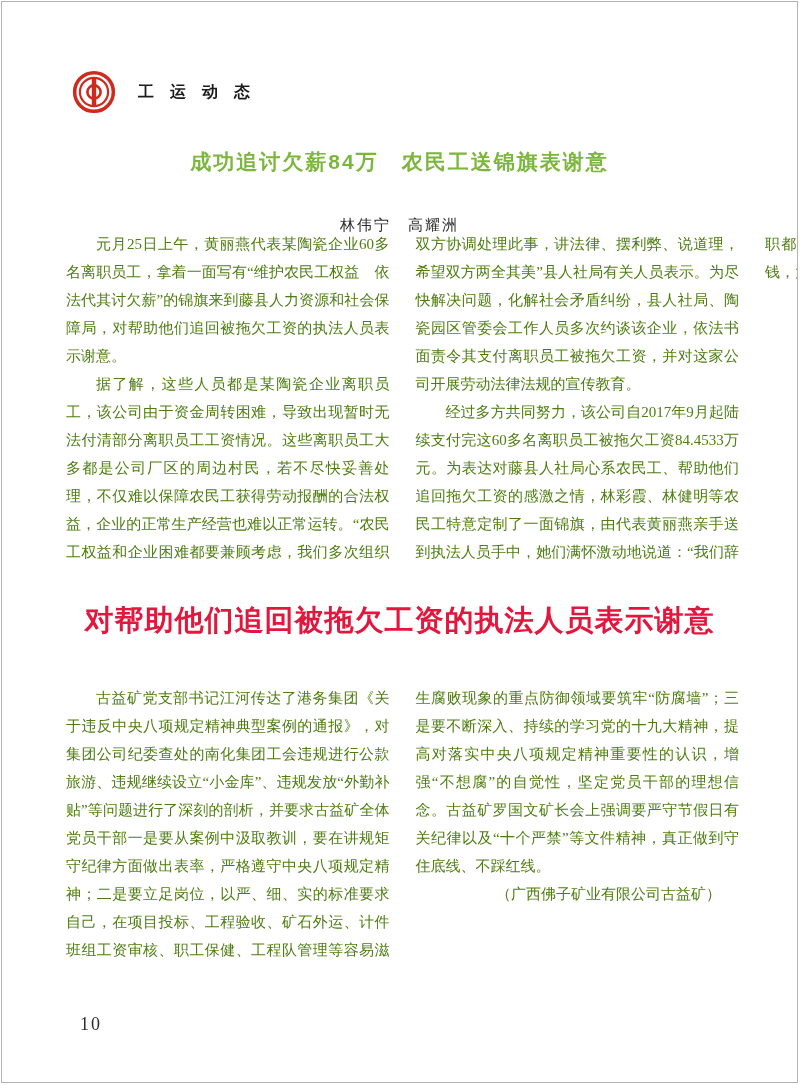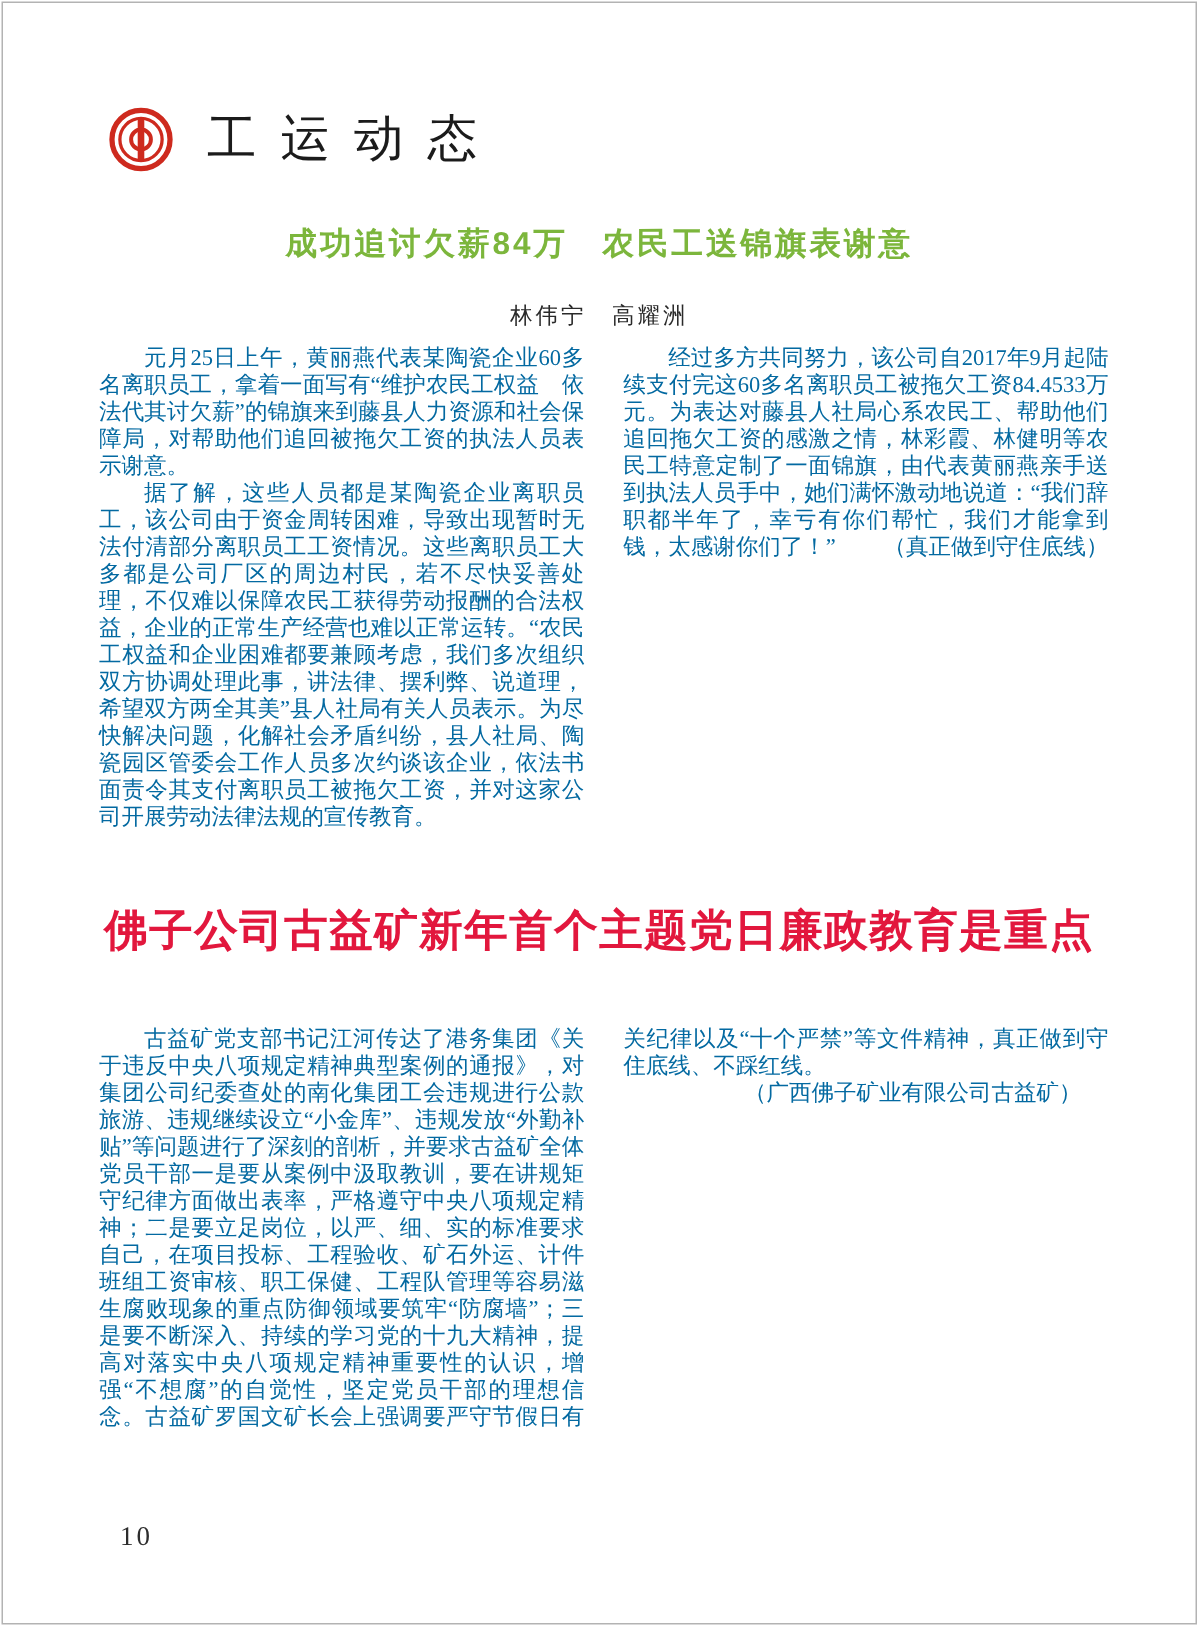--- a/index.html
+++ b/index.html
@@ -19,22 +19,22 @@
   }
   .masthead {
     position: absolute; top: 68px; left: 70px;
     display: flex; align-items: center;
   }
   .logo-wrap { width: 44px; height: 44px; }
   .logo-wrap svg { width: 44px; height: 44px; display: block; }
   .masthead-title {
     margin-left: 22px;
     font-family: "DejaVu Serif", "Liberation Serif", serif;
-    font-weight: normal;
-    font-size: 33px;
+    font-weight: bold;
+    font-size: 16px;
     letter-spacing: 16px;
     color: #1b1b1b;
     white-space: nowrap;
   }
   .article-title {
     position: absolute; left: 0; width: 100%;
     text-align: center;
     font-family: "Liberation Sans", "DejaVu Sans", sans-serif;
     font-weight: bold;
     white-space: nowrap;
@@ -42,28 +42,28 @@
   .a1-title { top: 146px; font-size: 21px; letter-spacing: 2px; }
   .a2-title { top: 599px; font-size: 29px; letter-spacing: 1px; }
   .authors {
     position: absolute; left: 0; width: 100%;
     text-align: center;
     font-family: "Liberation Sans", "DejaVu Sans", sans-serif;
     font-size: 15px;
     color: #2a2a2a;
     letter-spacing: 2px;
   }
-  .a1-authors { top: 199px; }
+  .a1-authors { top: 214px; }
   .a2-authors { top: 652px; }
   .body-text {
     position: absolute; left: 64px; width: 673px;
     column-count: 2; column-gap: 26px; column-fill: auto;
-    font-size: 15px; line-height: 18px;
+    font-size: 15px; line-height: 28px;
     text-align: justify;
-    color: #0369a1;
+    color: #4d7c0f;
   }
   .a1-body { top: 228px; height: 342px; }
   .a2-body { top: 682px; height: 282px; }
   .body-text p { text-indent: 2em; margin: 0; }
   .attr-inline { float: right; text-indent: 0; }
   .attr-line { text-indent: 0 !important; text-align: right; padding-right: 18px; }
   .page-number {
     position: absolute; top: 1012px; left: 78px;
     font-size: 18px; color: #2d2d2d;
     letter-spacing: 2px;
@@ -88,21 +88,21 @@
 
   <div class="article-title a1-title" style="color: rgb(124, 182, 60);">成功追讨欠薪84万　农民工送锦旗表谢意</div>
   <div class="authors a1-authors">林伟宁　高耀洲</div>
 
   <div class="body-text a1-body">
     <p>元月25日上午，黄丽燕代表某陶瓷企业60多名离职员工，拿着一面写有“维护农民工权益　依法代其讨欠薪”的锦旗来到藤县人力资源和社会保障局，对帮助他们追回被拖欠工资的执法人员表示谢意。</p>
     <p>据了解，这些人员都是某陶瓷企业离职员工，该公司由于资金周转困难，导致出现暂时无法付清部分离职员工工资情况。这些离职员工大多都是公司厂区的周边村民，若不尽快妥善处理，不仅难以保障农民工获得劳动报酬的合法权益，企业的正常生产经营也难以正常运转。“农民工权益和企业困难都要兼顾考虑，我们多次组织双方协调处理此事，讲法律、摆利弊、说道理，希望双方两全其美”县人社局有关人员表示。为尽快解决问题，化解社会矛盾纠纷，县人社局、陶瓷园区管委会工作人员多次约谈该企业，依法书面责令其支付离职员工被拖欠工资，并对这家公司开展劳动法律法规的宣传教育。</p>
     <p><span>经过多方共同努力，该公司自2017年9月起陆续支付完这60多名离职员工被拖欠工资84.4533万元。为表达对藤县人社局心系农民工、帮助他们追回拖欠工资的感激之情，林彩霞、林健明等农民工特意定制了一面锦旗，由代表黄丽燕亲手送到执法人员手中，她们满怀激动地说道：“我们辞职都半年了，幸亏有你们帮忙，我们才能拿到钱，太感谢你们了！”</span><span class="attr-inline">（真正做到守住底线）</span></p>
   </div>
 
-  <div class="article-title a2-title" style="color: rgb(226, 23, 61);">佛子公司古益矿新年首个主题党日廉政教育是重点</div>
+  <div class="article-title a2-title" style="color: rgb(226, 23, 61);">对帮助他们追回被拖欠工资的执法人员表示谢意</div>
 
   <div class="body-text a2-body">
     <p>古益矿党支部书记江河传达了港务集团《关于违反中央八项规定精神典型案例的通报》，对集团公司纪委查处的南化集团工会违规进行公款旅游、违规继续设立“小金库”、违规发放“外勤补贴”等问题进行了深刻的剖析，并要求古益矿全体党员干部一是要从案例中汲取教训，要在讲规矩守纪律方面做出表率，严格遵守中央八项规定精神；二是要立足岗位，以严、细、实的标准要求自己，在项目投标、工程验收、矿石外运、计件班组工资审核、职工保健、工程队管理等容易滋生腐败现象的重点防御领域要筑牢“防腐墙”；三是要不断深入、持续的学习党的十九大精神，提高对落实中央八项规定精神重要性的认识，增强“不想腐”的自觉性，坚定党员干部的理想信念。古益矿罗国文矿长会上强调要严守节假日有关纪律以及“十个严禁”等文件精神，真正做到守住底线、不踩红线。</p>
     <p class="attr-line">（广西佛子矿业有限公司古益矿）</p>
   </div>
 
   <div class="page-number">10</div>
 
 </div>
 

